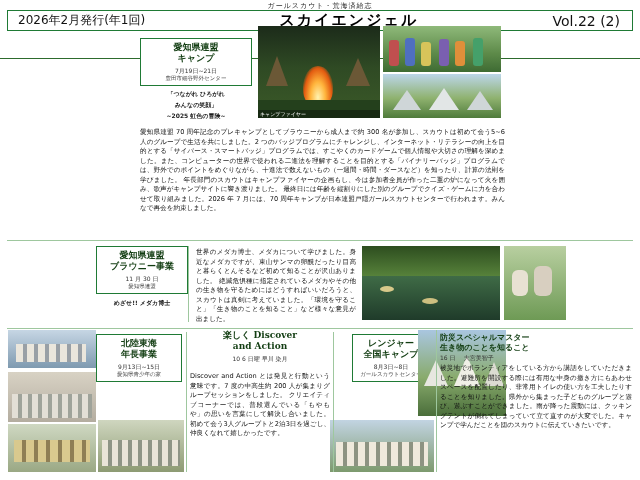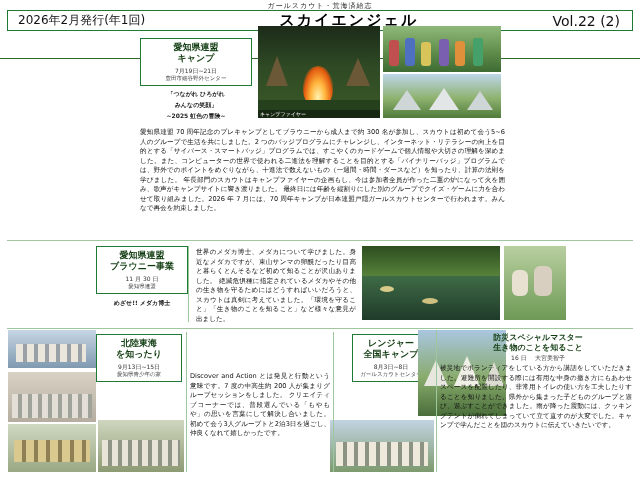--- a/index.html
+++ b/index.html
@@ -173,46 +173,51 @@
     <div class="sky" style="background:linear-gradient(180deg,#b8cfa0 0%,#6e9a55 100%);"></div>
     <div style="position:absolute;left:8px;top:24px;width:16px;height:26px;background:#e8e1d2;border-radius:6px;"></div>
     <div style="position:absolute;left:30px;top:20px;width:18px;height:30px;background:#d8cfc0;border-radius:6px;"></div>
   </div>
 
   <div class="divider" style="top:328px;"></div>
 
   <div class="sec" style="top:334px;left:96px;width:86px;">
     <div class="hdr-box">
       <div class="hdr-title">北陸東海</div>
-      <div class="hdr-title">を知ったり</div>
+      <div class="hdr-title">年長事業</div>
       <div class="hdr-sub">9月13日~15日</div>
       <div class="hdr-note">愛知県青少年の家</div>
     </div>
   </div>
 
+  <div class="sec" style="top:330px;left:190px;width:140px;text-align:center;">
+    <div class="hdr-title">楽しく Discover</div>
+    <div class="hdr-title">and Action</div>
+    <div class="hdr-sub">10 6 日曜 早川 染月</div>
+  </div>
   <div class="sec body-text" style="top:372px;left:190px;width:140px;">Discover and Action とは発見と行動という意味です。7 度の中高生約 200 人が集まりグループセッションをしました。
 クリエイティブコーナーでは、普段選んでいる「もやもや」の思いを言葉にして解決し合いました。初めて会う3人グループトと2泊3日を過ごし、仲良くなれて嬉しかったです。</div>
 
   <div class="sec" style="top:334px;left:336px;width:78px;padding-left:16px;">
     <div class="hdr-box">
       <div class="hdr-title">レンジャー</div>
       <div class="hdr-title">全国キャンプ</div>
       <div class="hdr-sub">8月3日~8日</div>
       <div class="hdr-note">ガールスカウトセンター</div>
     </div>
   </div>
 
   <div class="ph" style="top:330px;left:418px;width:88px;height:86px;">
     <div class="sky" style="background:linear-gradient(180deg,#a9c6e0 0%,#89ab6d 55%,#4a6e3a 100%);"></div>
     <div style="position:absolute;left:6px;top:30px;width:24px;height:26px;background:#e7e7e0;clip-path:polygon(50% 0,100% 100%,0 100%);"></div>
     <div style="position:absolute;left:36px;top:26px;width:26px;height:30px;background:#f0efe6;clip-path:polygon(50% 0,100% 100%,0 100%);"></div>
     <div style="position:absolute;left:66px;top:32px;width:20px;height:24px;background:#dcdcd2;clip-path:polygon(50% 0,100% 100%,0 100%);"></div>
   </div>
 
-  <div class="sec" style="top:332px;left:440px;width:196px;text-align:center;">
+  <div class="sec" style="top:332px;left:440px;width:196px;">
     <div class="hdr-title" style="font-size:8px;">防災スペシャルマスター</div>
     <div class="hdr-title" style="font-size:8px;">生き物のことを知ること</div>
     <div class="hdr-sub" style="display:inline-block;margin-right:6px;">16 日</div>
     <div class="hdr-sub" style="display:inline-block;">大宮美智子</div>
   </div>
   <div class="sec body-text" style="top:364px;left:440px;width:192px;">被災地でボランティアをしている方から講話をしていただきました。避難所を開設する際には有用な中身の撤き方にもあわせスペースを配置したり、非常用トイレの使い方を工夫したりすることを知りました。県外から集まった子どものグループと遊び、遊ぶすことができました。雨が降った震動には、クッキングテントが倒れてしまっていて立て直すのが大変でした。キャンプで学んだことを団のスカウトに伝えていきたいです。</div>
 
   <div class="ph" style="top:372px;left:8px;width:88px;height:50px;">
     <div class="sky" style="background:linear-gradient(180deg,#d8d2c4 0%,#b4ada0 100%);"></div>
     <div style="position:absolute;left:4px;top:22px;width:80px;height:24px;background:repeating-linear-gradient(90deg,#e3dfd6 0 6px,#9fa39a 6px 10px);"></div>

